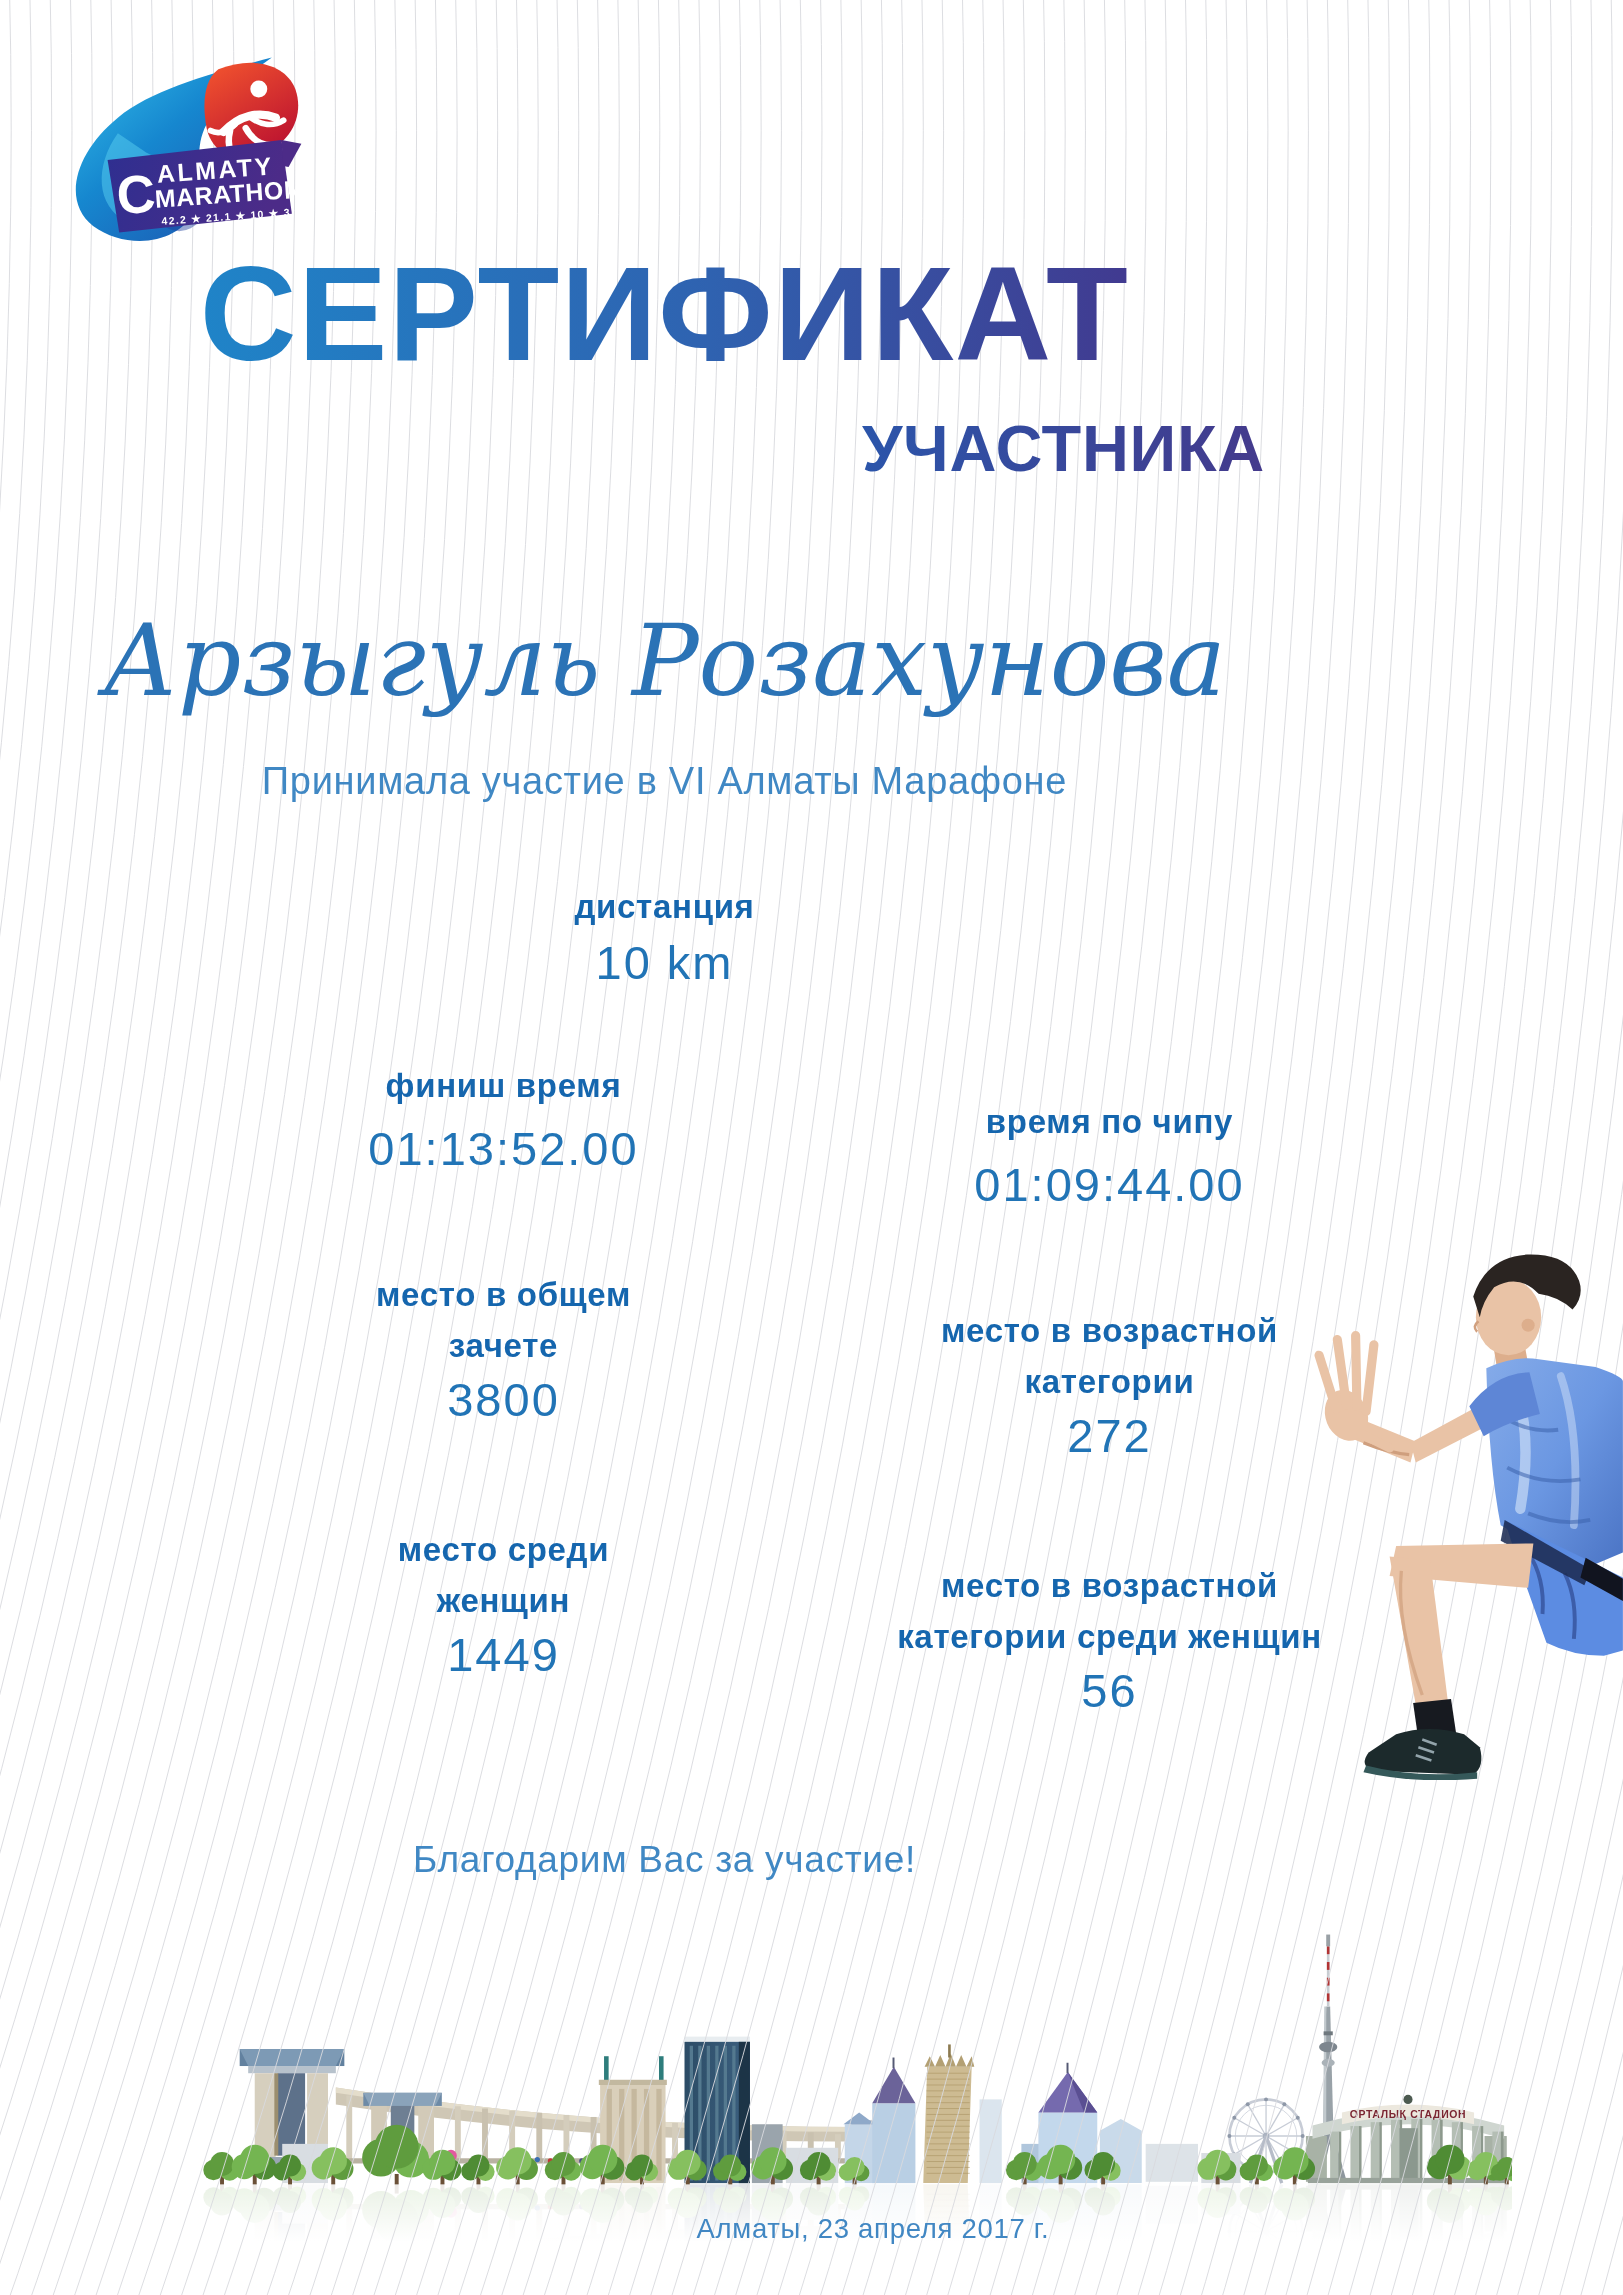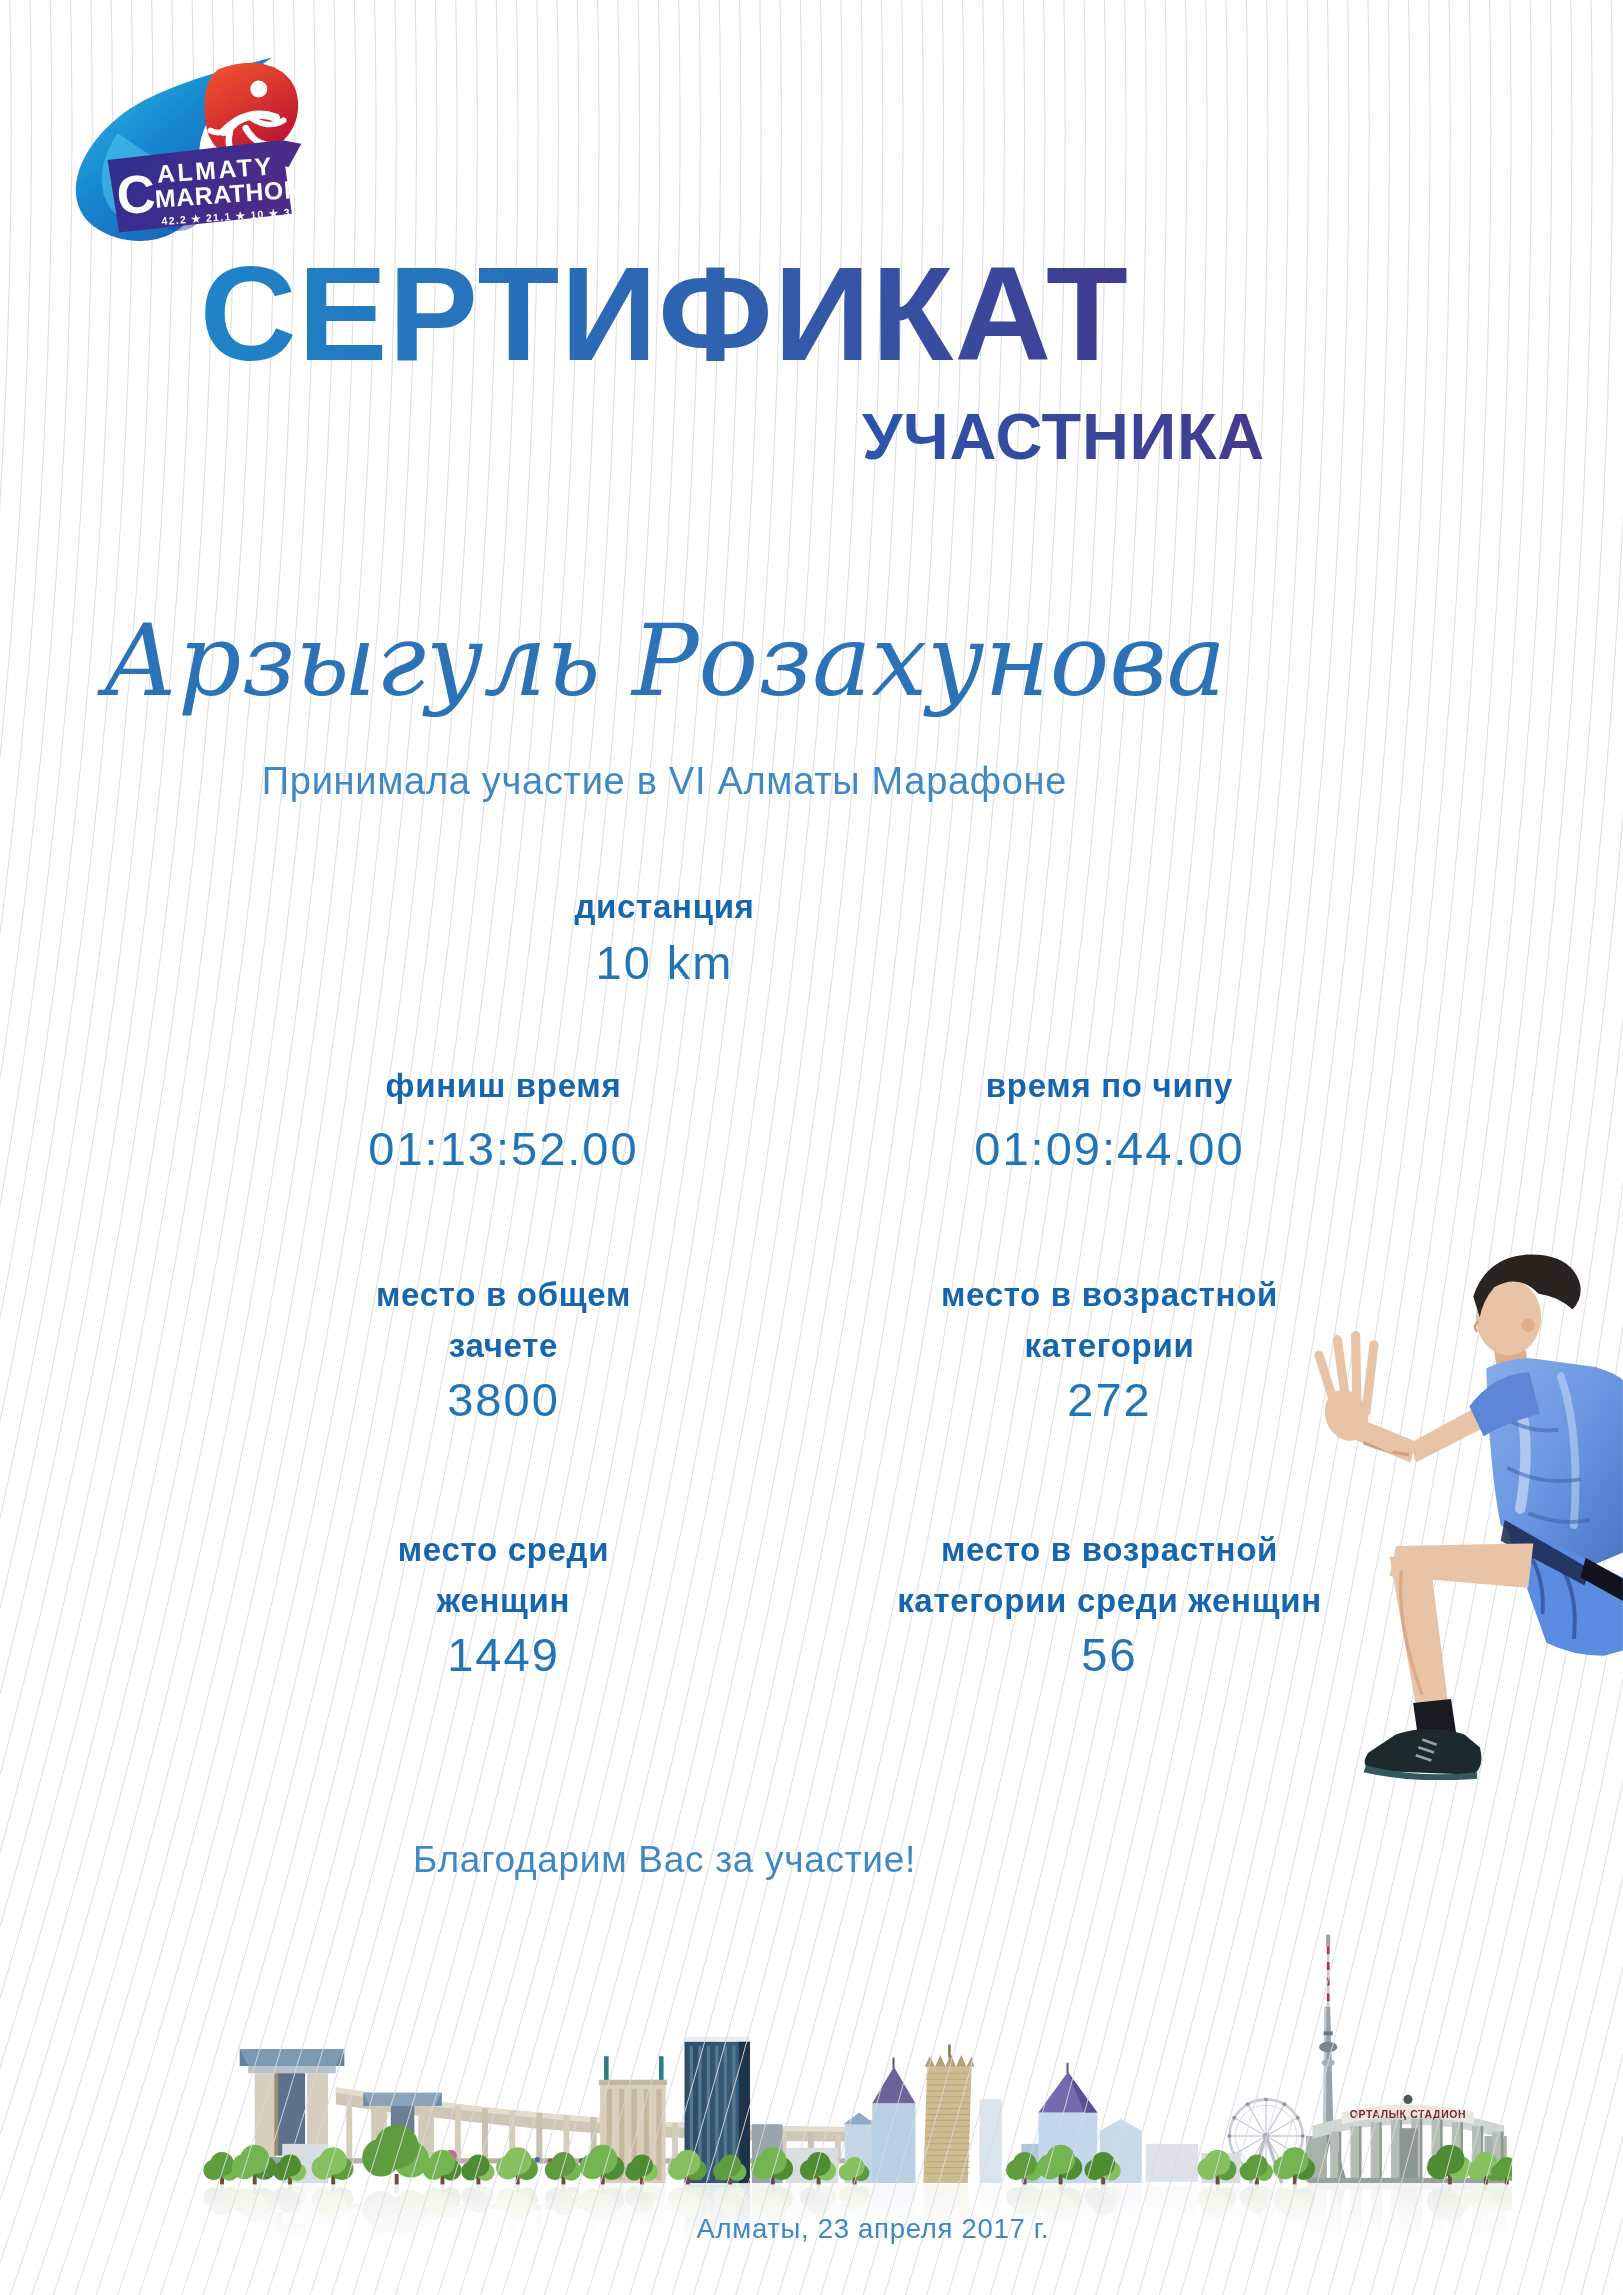--- a/index.html
+++ b/index.html
@@ -19,21 +19,21 @@
      -webkit-background-clip:text;background-clip:text;color:transparent;}
   .grad-sub{display:inline-block;font-weight:800;font-size:65px;line-height:1;letter-spacing:0.7px;
      background:linear-gradient(90deg,#2b55aa 0%,#443a8c 100%);
      -webkit-background-clip:text;background-clip:text;color:transparent;}
   .name{font-family:"DejaVu Serif","Liberation Serif",serif;font-style:italic;
         font-size:99px;line-height:1.1;color:#2b73b6;}
   .eventline{font-size:38px;color:#4088c4;letter-spacing:0.7px;text-align:center;}
   .label{font-weight:bold;font-size:33px;line-height:1.54;color:#1566ae;letter-spacing:0.7px;}
   .value{font-size:47px;color:#2174b6;letter-spacing:2px;}
   .col-l{position:absolute;left:340px;width:327px;text-align:center;}
-  .col-r{position:absolute;left:874px;width:471px;text-align:center;}
+  .col-r{position:absolute;left:874px;width:471px;text-align:center;margin-top:36px;}
   .thanks{font-size:37px;color:#4088c4;letter-spacing:0.7px;}
   .datep{font-size:27.5px;color:#4187c3;letter-spacing:0.7px;z-index:5;}
 </style>
 </head>
 <body>
 
 <div id="canvas">
 
   <svg id="skyline" width="1341" height="314" viewBox="0 0 2050 480">
     <defs>
@@ -571,21 +571,21 @@
       <text x="94" y="236" font-size="82" font-weight="bold" fill="#ffffff" font-family="Liberation Sans,sans-serif">C</text>
       <text x="158" y="192" font-size="38" font-weight="bold" letter-spacing="4" fill="#ffffff" font-family="Liberation Sans,sans-serif">ALMATY</text>
       <text x="152" y="230" font-size="38" font-weight="bold" letter-spacing="1" fill="#ffffff" font-family="Liberation Sans,sans-serif">MARATHON</text>
       <text x="160" y="257" font-size="16" font-weight="bold" letter-spacing="2" fill="#ffffff" font-family="Liberation Sans,sans-serif">42.2 ★ 21.1 ★ 10 ★ 3</text>
     </g>
   </svg>
 
   <div class="center txt" style="top:247px">
     <span class="grad-title">СЕРТИФИКАТ</span>
   </div>
-  <div class="abs txt" style="top:404px;right:358px">
+  <div class="abs txt" style="top:416px;right:358px">
     <span class="grad-sub">УЧАСТНИКА</span>
   </div>
 
   <div class="center txt name" style="top:607px">Арзыгуль Розахунова</div>
   <div class="center txt eventline" style="top:760px">Принимала участие в VI Алматы Марафоне</div>
 
   <div class="center txt label" style="top:882px">дистанция</div>
   <div class="center txt value" style="top:935px">10 km</div>
 
   <div class="col-l txt label" style="top:1061px">финиш время</div>

